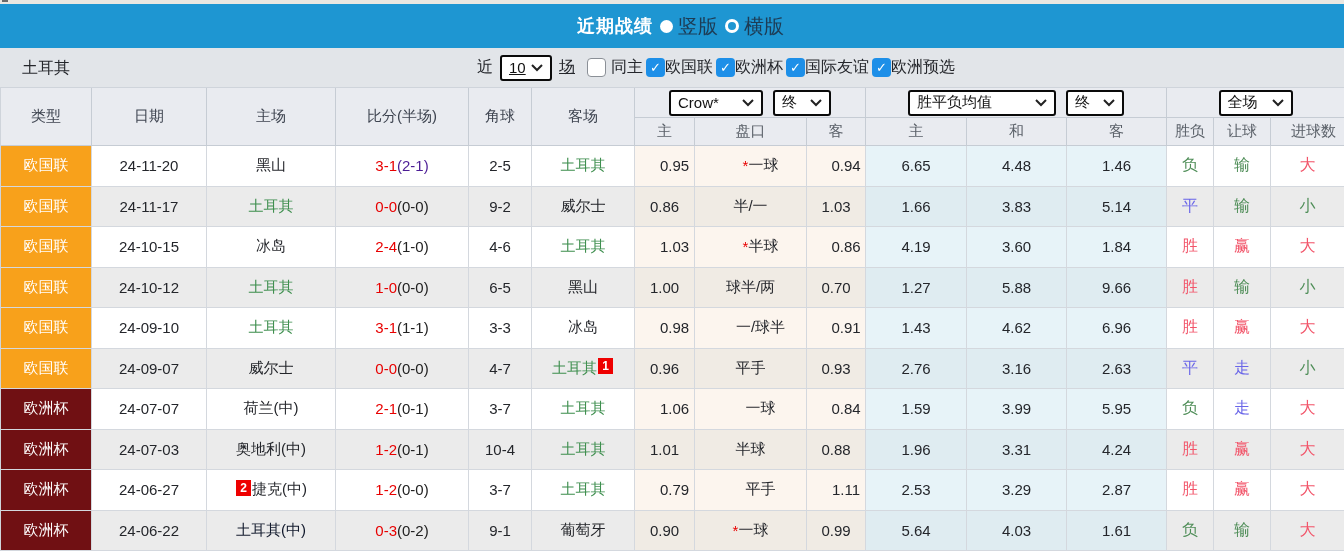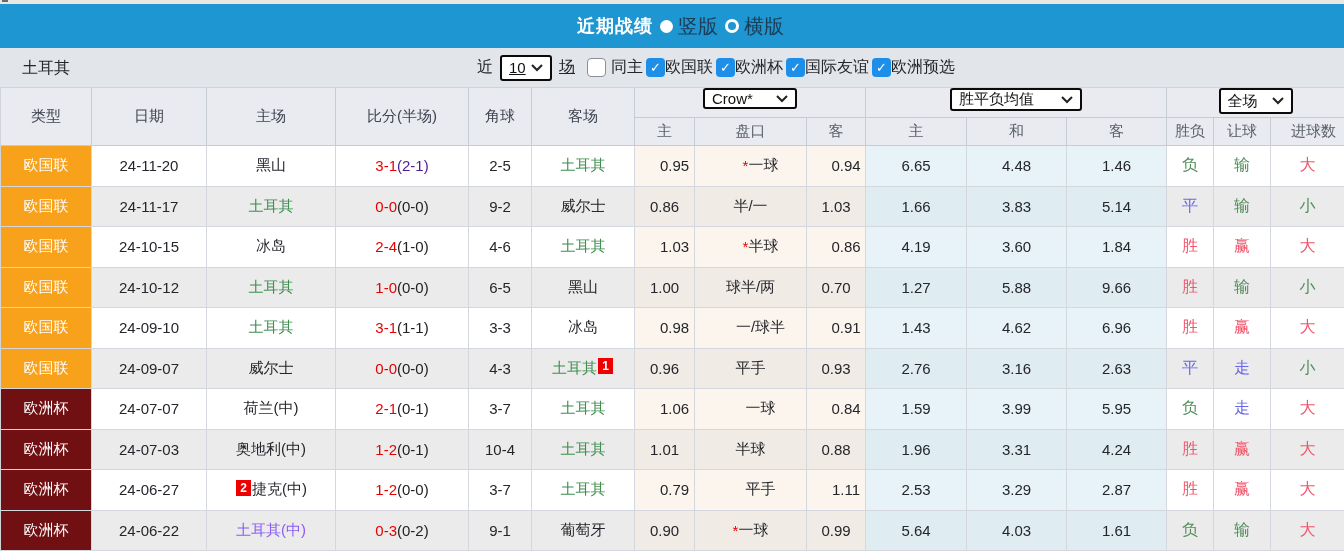--- a/index.html
+++ b/index.html
@@ -16,33 +16,33 @@
   .radio-dot{width:13px;height:13px;border-radius:50%;background:#fff;}
   .radio-ring{width:8px;height:8px;border-radius:50%;border:3.5px solid #fff;background:transparent;}
   
   .filterbar{height:40px;background:#e2e5e9;position:relative;border-bottom:1px solid #cfd4db;box-sizing:border-box;}
   .team-name{position:absolute;left:22px;top:50%;transform:translateY(-50%);font-size:16px;color:#24262b;}
   .filters{position:absolute;left:477px;top:50%;transform:translateY(-50%);display:flex;align-items:center;font-size:16px;color:#24262b;}
   .filters .gap{margin-left:7px;text-decoration:underline;}
   .sel{display:inline-flex;align-items:center;justify-content:space-between;background:#fff;border:2px solid #0a0a0a;
        border-radius:3px;height:26px;padding:0 7px;font-size:15px;color:#111;box-sizing:border-box;cursor:pointer;}
   .sel svg{flex:none;}
-  .w52{width:52px;} .w92{width:94px;} .w58{width:58px;} .w130{width:132px;} .w72{width:74px;}
+  .w52{width:52px;} .w92{width:94px;} .w58{width:58px;} .w130{width:148px;} .w72{width:74px;}
   .cb{width:19px;height:19px;border-radius:4px;display:inline-flex;align-items:center;justify-content:center;
       box-sizing:border-box;flex:none;cursor:pointer;}
   .cb-off{background:#fff;border:1px solid #8b9097;}
   .cb-on{color:#fff;font-size:13px;font-weight:bold;line-height:1;}
   
   .tbl{display:grid;grid-template-columns:91px 115px 129px 133px 63px 103px 60px 112px 59px 101px 100px 100px 47px 57px 74px;
        grid-template-rows:30px 28px;grid-auto-rows:40.5px;border-left:1px solid #cfd4db;box-sizing:border-box;background:#fff;}
   .hc{background:#e9ebf0;border-right:1px solid #c6ccd4;border-bottom:1px solid #c6ccd4;display:flex;align-items:center;
       justify-content:center;font-size:15px;color:#3e4450;white-space:nowrap;overflow:hidden;}
   .span2{grid-row:1/3;}
   .hgroup{grid-row:1;background:#e9ebf0;border-right:1px solid #c6ccd4;border-bottom:1px solid #c6ccd4;
-          display:flex;align-items:center;justify-content:space-between;gap:10px;flex-direction:column;}
+          display:flex;align-items:center;justify-content:center;gap:10px;}
   .ga{grid-column:7/10;} .gb{grid-column:10/13;} .gc{grid-column:13/16;}
   .hsub{grid-row:2;color:#5a6068;}
   .hsub-last{justify-content:flex-start;padding-left:20px;}
   .c{display:flex;align-items:center;justify-content:center;font-size:15px;color:#24262b;
      border-right:1px solid #d4d8de;border-bottom:1px solid #d4d8de;white-space:nowrap;overflow:hidden;box-sizing:border-box;}
   .odd{background:#ffffff;} .even{background:#ebebeb;}
   .odds-cell.odd{background:#fcf5ee;padding-left:20px;} .odds-cell.even{background:#f0ebe4;}
   .avg-cell.odd{background:#e7f3f8;} .avg-cell.even{background:#dfecf1;}
   .comp{color:#fff;font-size:15px;}
   .res{font-size:16px;}
@@ -274,21 +274,21 @@
       <div class="c res odd" style="color: rgb(242, 85, 106);">大</div>
       <div class="c comp even" style="background: rgb(248, 161, 27);">欧国联</div>
       <div class="c even">24-09-07</div>
       <div class="c team even">
         <span>威尔士</span>
       </div>
       <div class="c score even">
         <span style="color: rgb(232, 0, 0);">0-0</span>
         <span style="color: rgb(34, 34, 34);">(0-0)</span>
       </div>
-      <div class="c corner even">4-3</div>
+      <div class="c corner even">4-7</div>
       <div class="c team even">
         <span style="color: rgb(63, 143, 79);">土耳其</span>
         <span class="card" style="background: rgb(238, 0, 0);">1</span>
       </div>
       <div class="c odds-cell even">0.96</div>
       <div class="c odds-cell even">
         <span>平手</span>
       </div>
       <div class="c odds-cell even">0.93</div>
       <div class="c avg-cell even">2.76</div>
@@ -366,21 +366,21 @@
       <div class="c odds-cell odd">1.11</div>
       <div class="c avg-cell odd">2.53</div>
       <div class="c avg-cell odd">3.29</div>
       <div class="c avg-cell odd">2.87</div>
       <div class="c res odd" style="color: rgb(242, 85, 106);">胜</div>
       <div class="c res odd" style="color: rgb(242, 85, 106);">赢</div>
       <div class="c res odd" style="color: rgb(242, 85, 106);">大</div>
       <div class="c comp even" style="background: rgb(112, 16, 19);">欧洲杯</div>
       <div class="c even">24-06-22</div>
       <div class="c team even">
-        <span style="color: #8b5cf6;">土耳其(中)</span>
+        <span style="color: #0f172a;">土耳其(中)</span>
       </div>
       <div class="c score even">
         <span style="color: rgb(232, 0, 0);">0-3</span>
         <span style="color: rgb(34, 34, 34);">(0-2)</span>
       </div>
       <div class="c corner even">9-1</div>
       <div class="c team even">
         <span>葡萄牙</span>
       </div>
       <div class="c odds-cell even">0.90</div>

